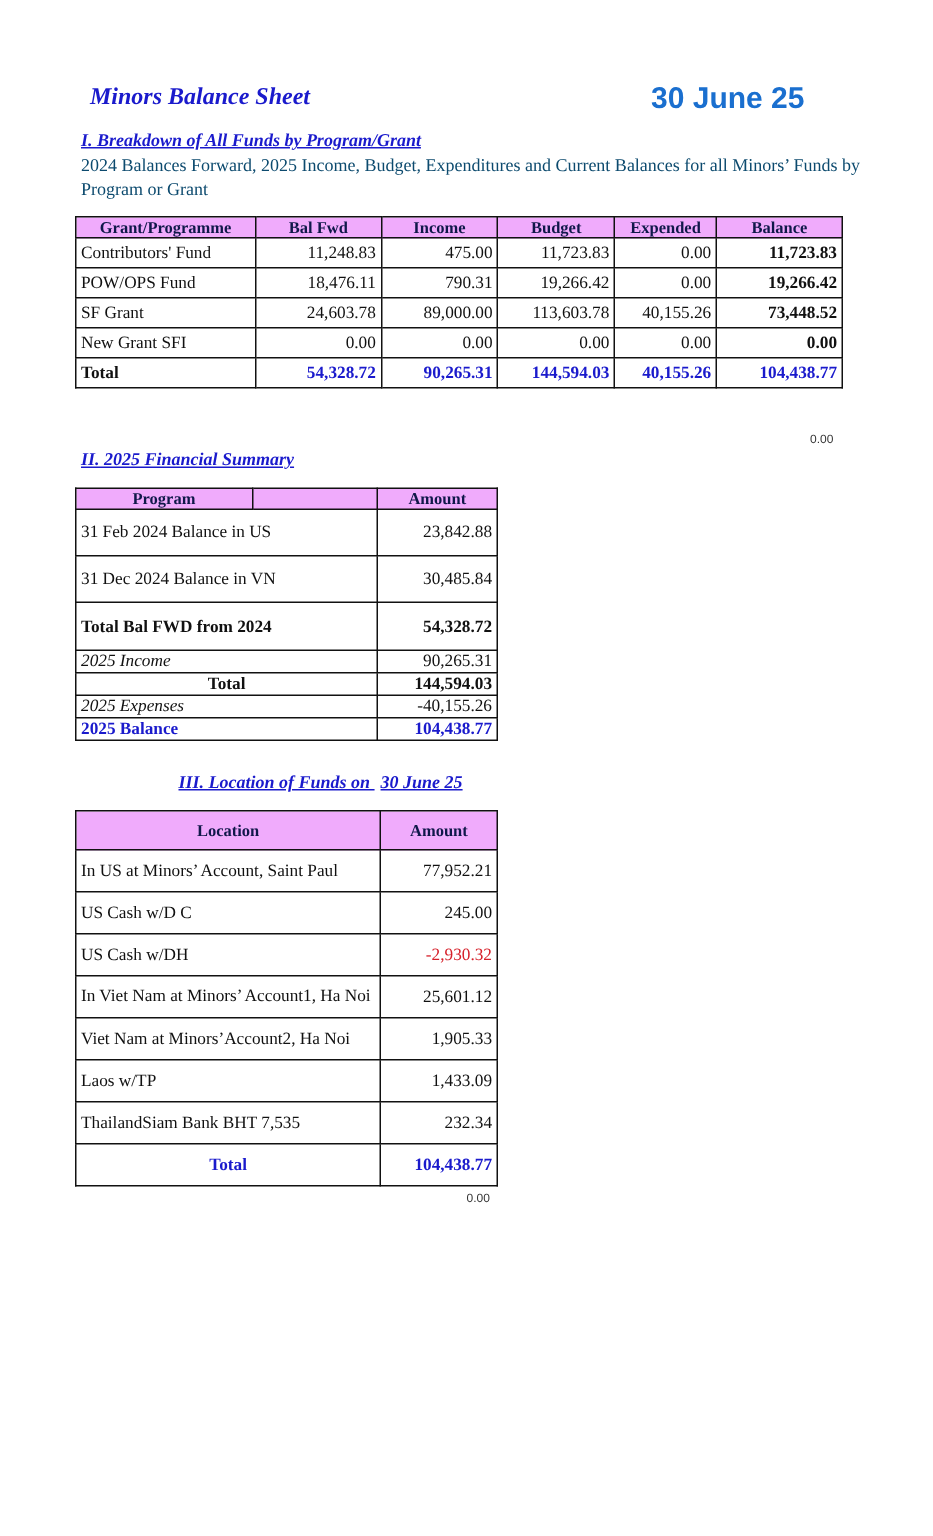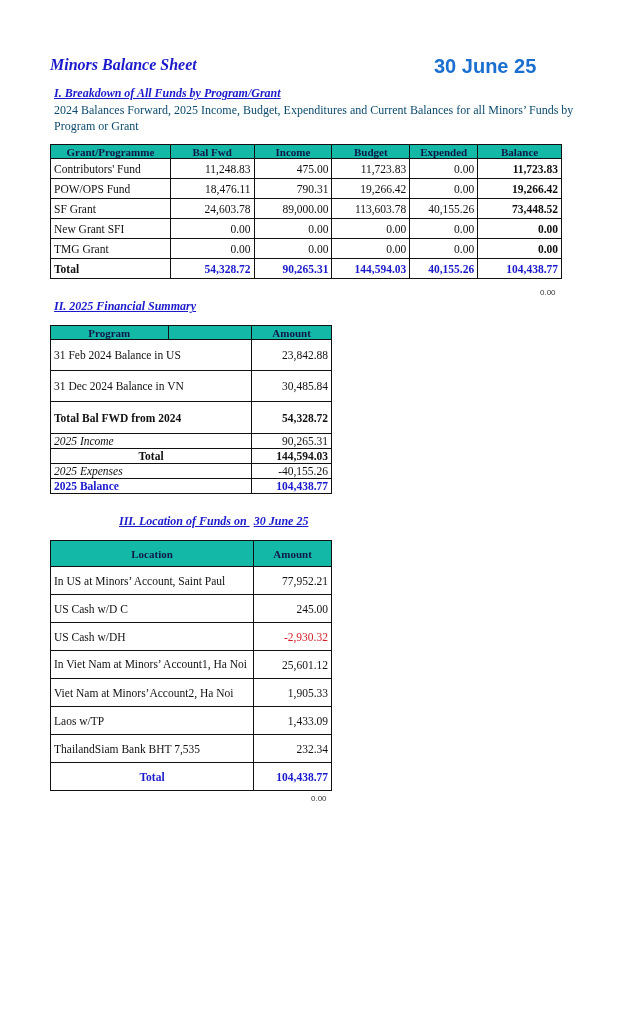--- a/index.html
+++ b/index.html
@@ -1,25 +1,25 @@
 <!DOCTYPE html>
 <html><head>
 <meta charset="utf-8">
 <style>
   html, body { margin: 0; padding: 0; background: #ffffff; }
   body { width: 622px; height: 1024px; position: relative; overflow: hidden;
          font-family: "Liberation Serif", serif; color: #111; }
   .abs { position: absolute; }
-  .title { left: 50px; top: 56px; font-size: 16px; font-weight: bold; font-style: italic; color: #1a1acc; }
+  .title { left: 60px; top: 56px; font-size: 16px; font-weight: bold; font-style: italic; color: #1a1acc; }
   .date { left: 434px; top: 55px; font-family: "Liberation Sans", sans-serif; font-size: 20px; font-weight: bold; color: #1a6fcf; }
   .sec-head { font-size: 12px; font-weight: bold; font-style: italic; color: #1a1acc; text-decoration: underline; }
   .desc { left: 54px; top: 102px; width: 520px; font-size: 12px; line-height: 16px; color: #0c4a6e; }
   table { border-collapse: collapse; position: absolute; font-size: 11.5px; }
   td, th { border: 1.5px solid #111; padding: 0 3px; }
-  th { background: #14b8a6; font-weight: bold; color: #10184a; font-size: 11px; text-align: center; }
+  th { background: #f0abfc; font-weight: bold; color: #10184a; font-size: 11px; text-align: center; }
   .num { text-align: right; }
   .bold { font-weight: bold; }
   .blue { color: #1a1acc; }
   .red { color: #d6202a; }
   .ital { font-style: italic; }
   .center { text-align: center; }
   .small-note { font-family: "Liberation Sans", sans-serif; font-size: 8px; color: #333; }
 </style>
 </head>
 <body>
@@ -67,28 +67,20 @@
   <tr style="height:20px;">
     <td>SF Grant</td>
     <td class="num">24,603.78</td>
     <td class="num">89,000.00</td>
     <td class="num">113,603.78</td>
     <td class="num">40,155.26</td>
     <td class="num bold">73,448.52</td>
   </tr>
   <tr style="height:20px;">
     <td>New Grant SFI</td>
-    <td class="num">0.00</td>
-    <td class="num">0.00</td>
-    <td class="num">0.00</td>
-    <td class="num">0.00</td>
-    <td class="num bold">0.00</td>
-  </tr>
-  <tr style="height:20px;">
-    <td>TMG Grant</td>
     <td class="num">0.00</td>
     <td class="num">0.00</td>
     <td class="num">0.00</td>
     <td class="num">0.00</td>
     <td class="num bold">0.00</td>
   </tr>
   <tr style="height:20px;">
     <td class="bold">Total</td>
     <td class="num bold blue">54,328.72</td>
     <td class="num bold blue">90,265.31</td>

